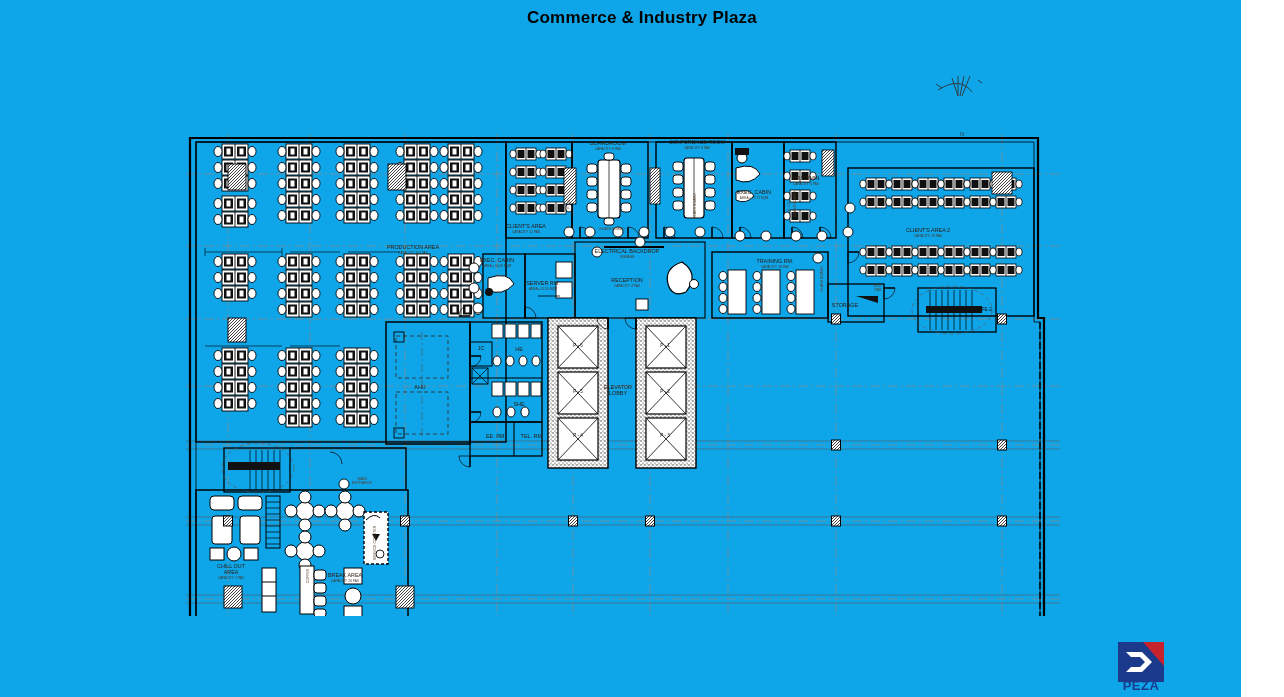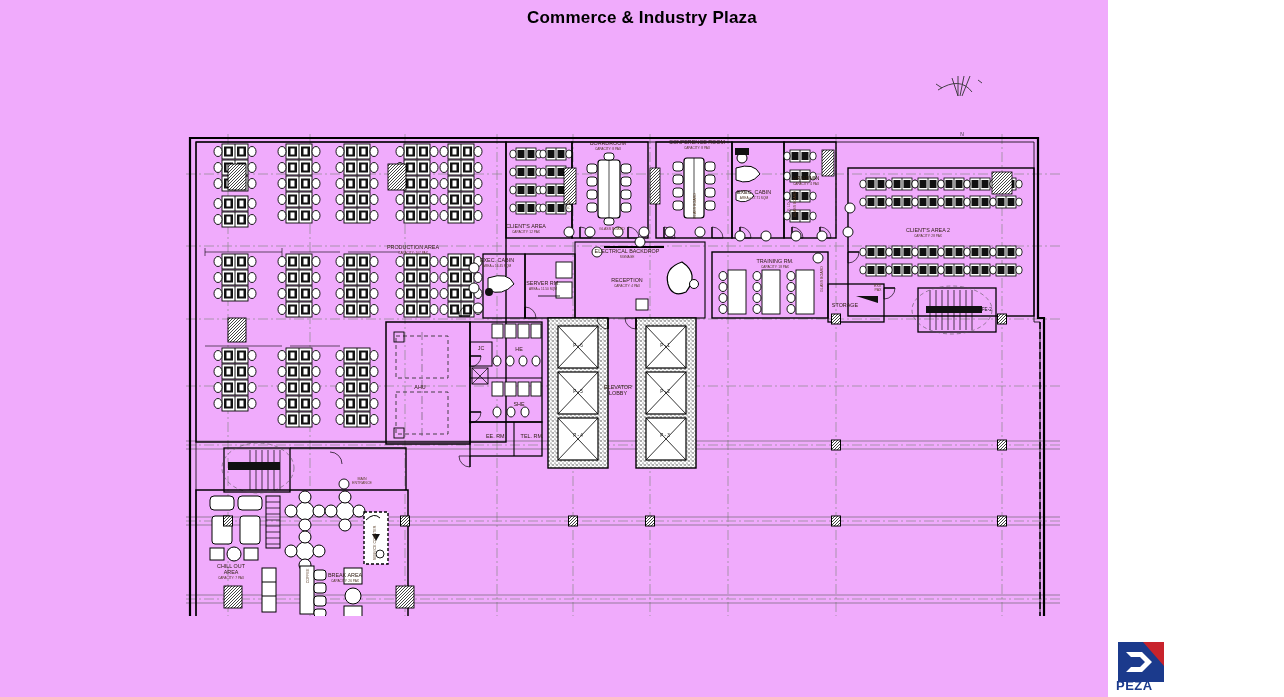--- a/index.html
+++ b/index.html
@@ -6,22 +6,22 @@
   * { box-sizing: border-box; }
   html, body {
     margin: 0; padding: 0;
     width: 1284px; height: 697px;
     background: #ffffff;
     font-family: "Liberation Sans", sans-serif;
     overflow: hidden;
   }
   #page {
     position: relative;
-    width: 1108px; height: 697px;
-    background: #f0abfc;
+    width: 1241px; height: 697px;
+    background: #0ea5e9;
   }
   
   #title-block {
     position: absolute;
     top: 8px; left: 0; width: 1284px;
     text-align: center;
     color: #000;
     user-select: none;
   }
   #title-line1 {
@@ -49,21 +49,21 @@
   
   #peza-logo {
     position: absolute;
     left: 1116px; top: 640px;
     width: 50px; height: 50px;
   }
   #peza-logo .peza-text {
     position: absolute;
     left: 0; bottom: -3px;
     width: 50px;
-    text-align: left;
+    text-align: center;
     font-size: 13px;
     font-weight: bold;
     color: #1b3a8c;
     letter-spacing: .5px;
     font-family: "Liberation Sans", sans-serif;
   }
 </style>
 </head>
 <body>
 

